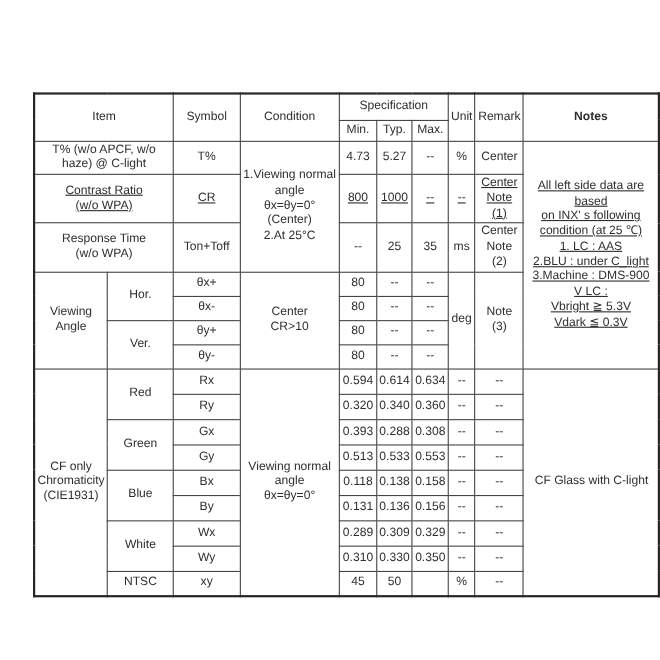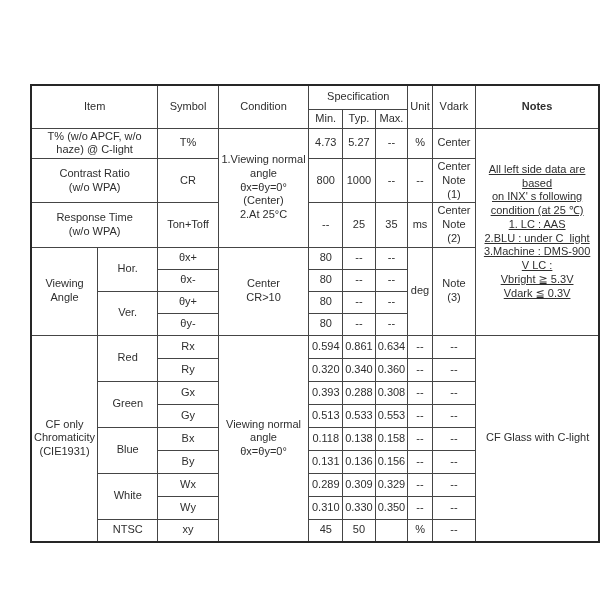--- a/index.html
+++ b/index.html
@@ -33,21 +33,21 @@
   td.notes-block {
     text-align: left;
     font-size: 10.5px;
     padding: 2px 2px 2px 3px;
     line-height: 1.32;
     text-decoration: underline;
   }
   tr.h1 { height: 24px; }
   tr.h2 { height: 19px; }
   tr.r-t { height: 29px; }
-  tr.r-cr { height: 34px; }
+  tr.r-cr { height: 34px; text-decoration: underline; }
   tr.r-rt { height: 32px; }
   tr.r-va { height: 22px; }
   tr.r-ch { height: 23px; }
 </style>
 </head>
 <body>
 
 <div class="canvas">
   <table class="spec">
     <colgroup>
@@ -63,21 +63,21 @@
       <col style="width:131px">
     </colgroup>
 
     <tbody>
         <tr class="h1">
       <td class="hdr" colspan="2" rowspan="2">Item</td>
       <td class="hdr" rowspan="2">Symbol</td>
       <td class="hdr" rowspan="2">Condition</td>
       <td class="hdr" colspan="3">Specification</td>
       <td class="hdr" rowspan="2">Unit</td>
-      <td class="hdr" rowspan="2">Vdark</td>
+      <td class="hdr" rowspan="2">Remark</td>
       <td class="hdr hdr-bold" rowspan="2">Notes</td>
     </tr>
     <tr class="h2">
       <td class="hdr">Min.</td>
       <td class="hdr">Typ.</td>
       <td class="hdr">Max.</td>
     </tr>
 
     <tr class="r-t">
       <td class="pre" colspan="2">T% (w/o APCF, w/o
@@ -164,21 +164,21 @@
     <tr class="r-ch">
       <td class="pre" rowspan="9">CF only
 Chromaticity
 (CIE1931)</td>
       <td rowspan="2">Red</td>
       <td>Rx</td>
       <td class="pre" rowspan="9">Viewing normal
 angle
 θx=θy=0°</td>
       <td>0.594</td>
-      <td>0.861</td>
+      <td>0.614</td>
       <td>0.634</td>
       <td>--</td>
       <td>--</td>
       <td rowspan="9" style="text-align:center; padding-left:3px;">CF Glass with C-light</td>
     </tr>
     <tr class="r-ch">
       <td>Ry</td>
       <td>0.320</td>
       <td>0.340</td>
       <td>0.360</td>

